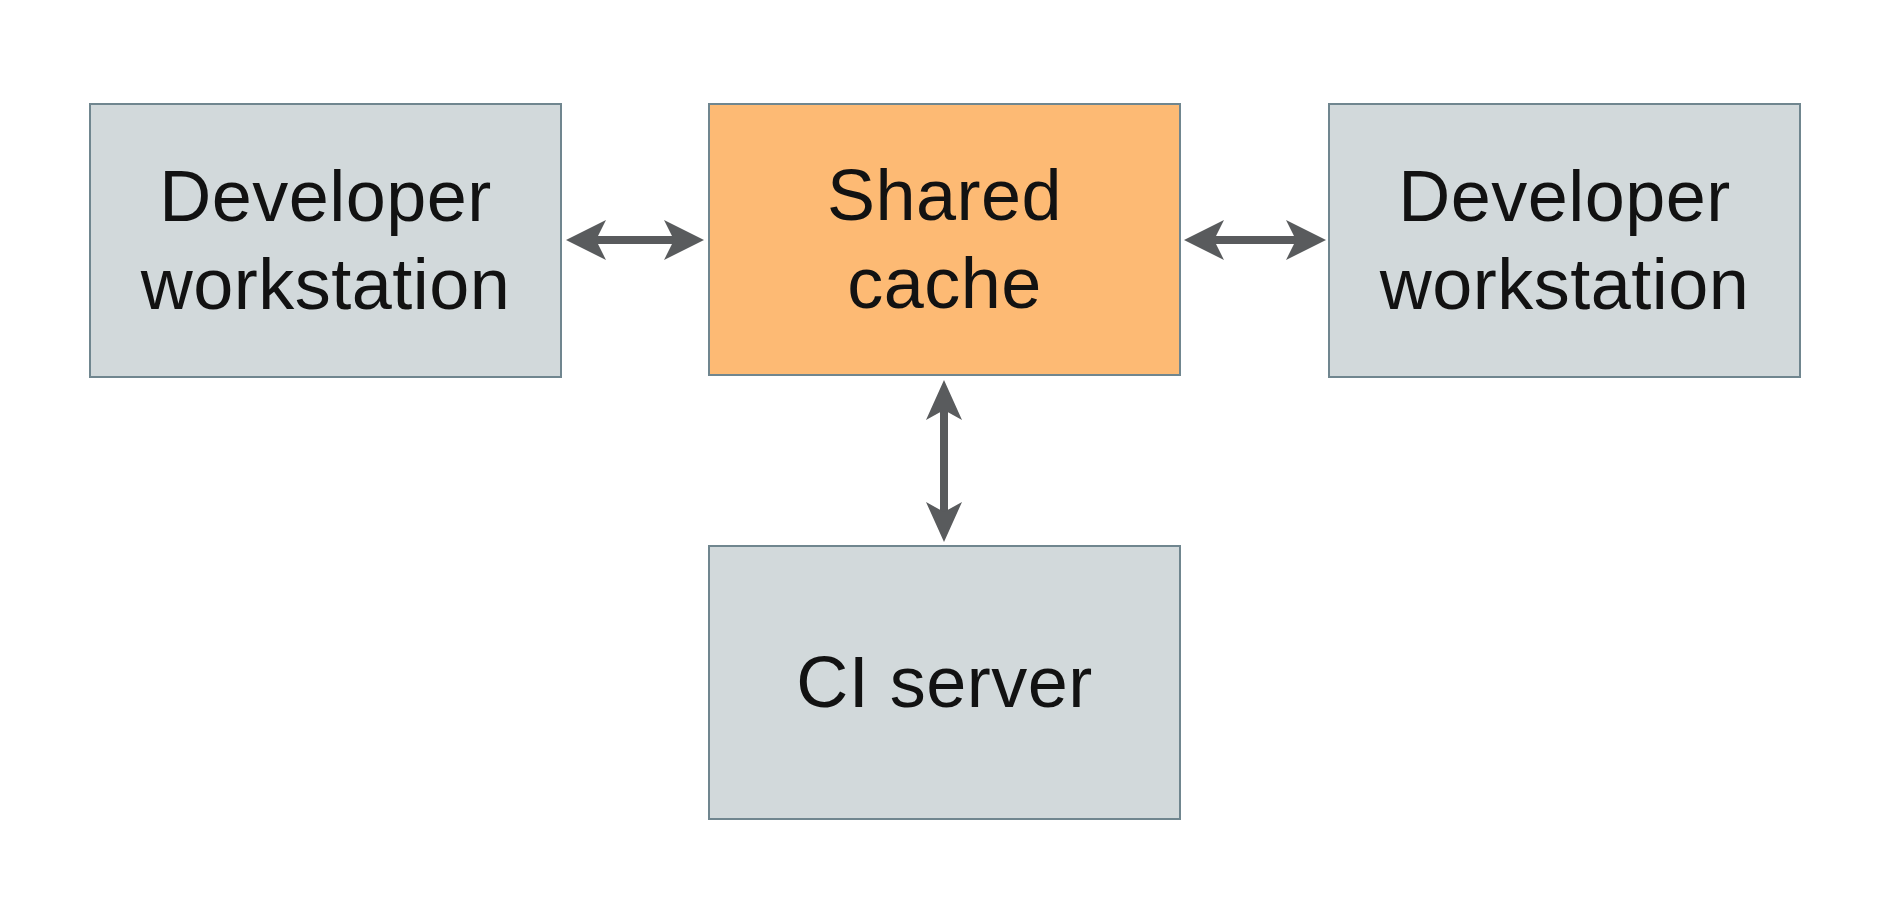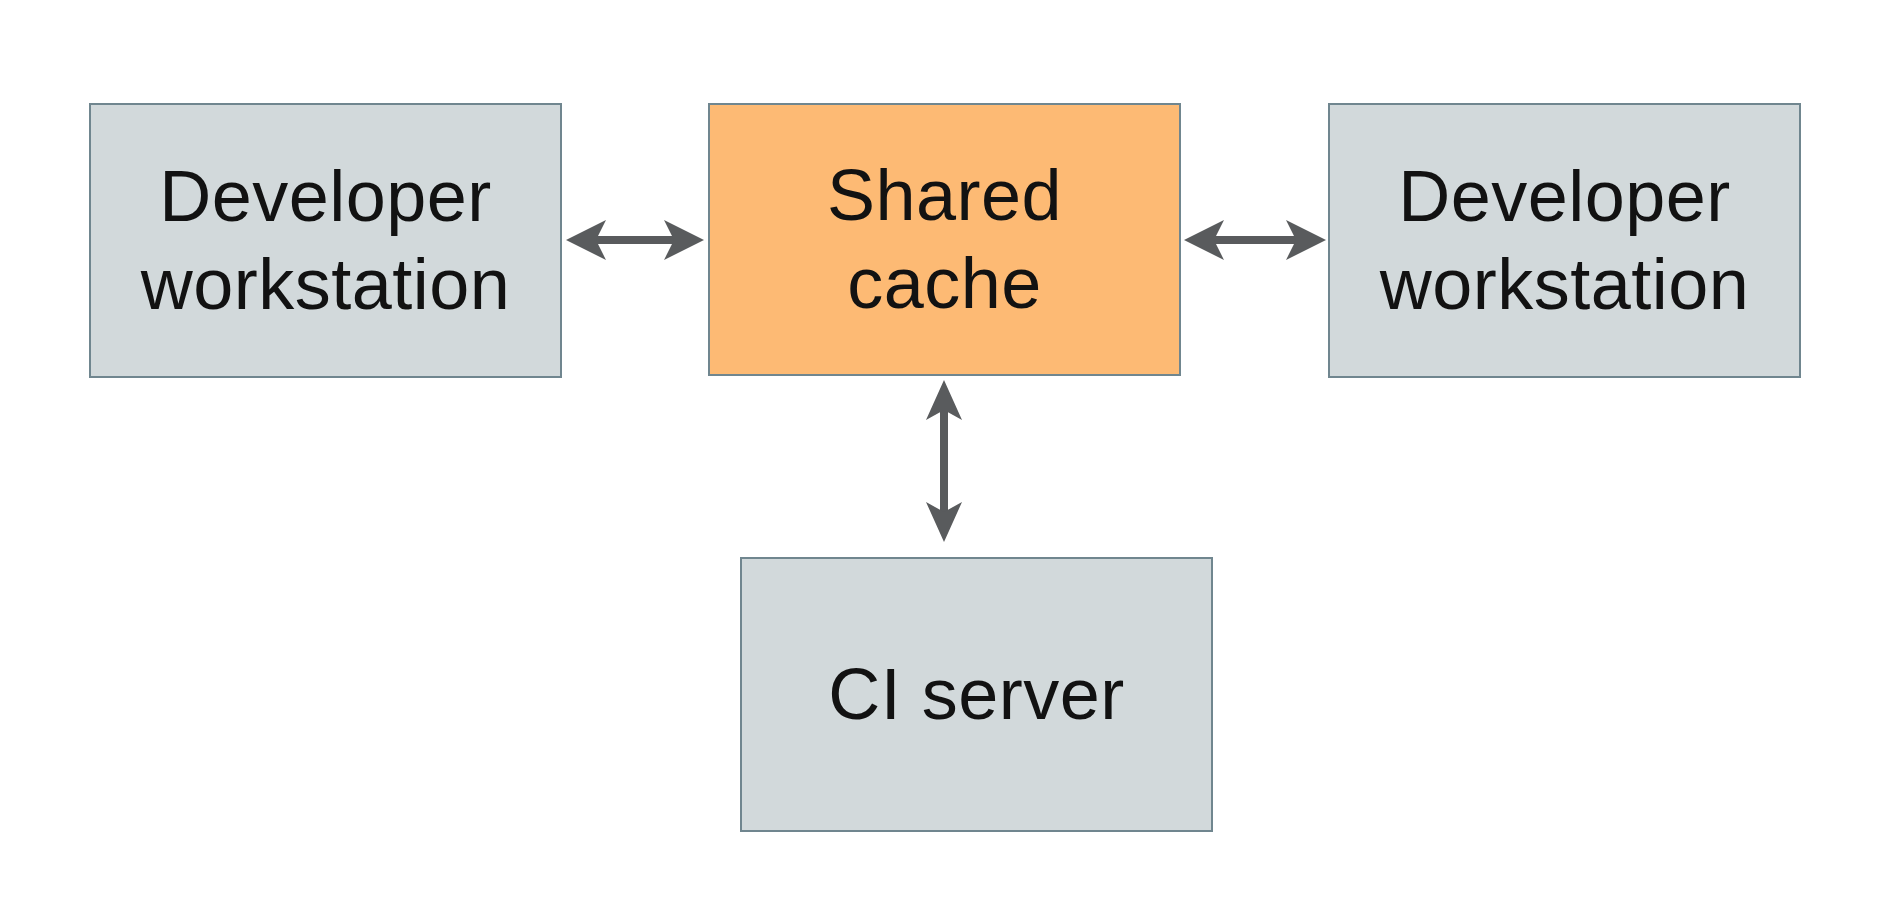--- a/index.html
+++ b/index.html
@@ -28,21 +28,21 @@
   .node-label {
     font-size: 72px;
     line-height: 1.22;
     color: #121212;
     white-space: pre-line;
     letter-spacing: 0.5px;
   }
   .node-left   { left: 89px;   top: 103px; width: 473px; height: 275px; }
   .node-center { left: 708px;  top: 103px; width: 473px; height: 273px; }
   .node-right  { left: 1328px; top: 103px; width: 473px; height: 275px; }
-  .node-bottom { left: 740px;  top: 545px; width: 473px; height: 275px; margin-top: 12px; }
+  .node-bottom { left: 708px;  top: 545px; width: 473px; height: 275px; }
   .edges-layer {
     position: absolute;
     left: 0; top: 0;
     width: 1900px;
     height: 922px;
     pointer-events: none;
   }
 </style>
 </head>
 <body>

